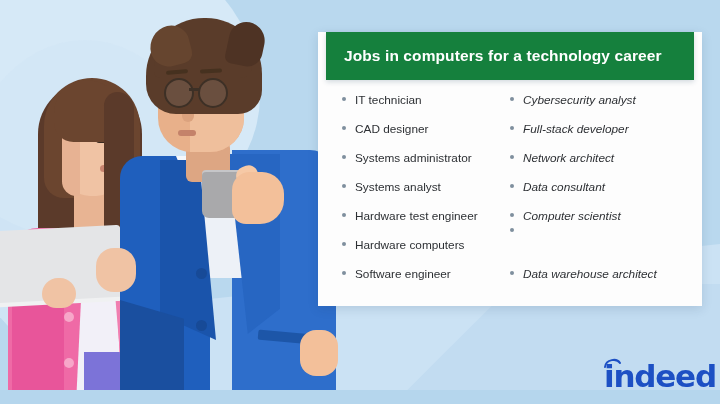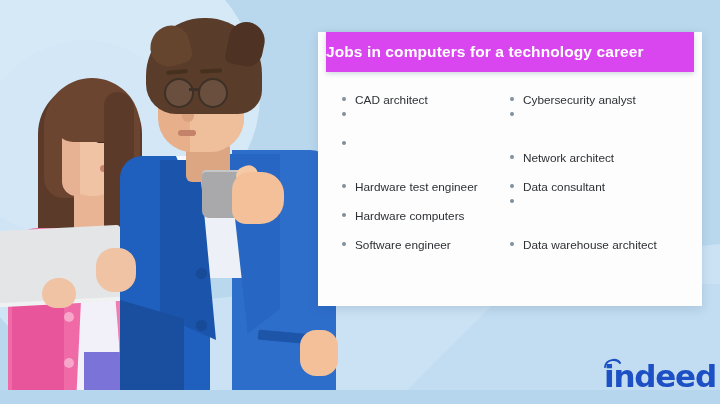--- a/index.html
+++ b/index.html
@@ -320,24 +320,25 @@
     width: 384px;
     height: 274px;
     background: #fdfdfd;
     box-shadow: 0 3px 10px rgba(30,60,90,.14);
   }
   .card-title-bar {
     position: absolute;
     left: 326px;
     top: 32px;
     width: 368px;
-    height: 40px;
-    background: #d946ef;
+    height: 48px;
+    background: #15803d;
     display: flex;
     align-items: center;
+    padding-left: 18px;
     box-sizing: border-box;
     box-shadow: 0 2px 5px rgba(20,60,90,.18);
   }
   .card-title {
     color: #ffffff;
     font-size: 15.5px;
     font-weight: 700;
     letter-spacing: .1px;
     white-space: nowrap;
   }
@@ -350,21 +351,21 @@
     display: flex;
     padding: 16px 0 0 0;
     box-sizing: border-box;
   }
   .col {
     display: flex;
     flex-direction: column;
     gap: 0px;
   }
   .col-left  { width: 186px; padding-left: 24px; box-sizing: border-box; }
-  .col-right { width: 198px; padding-left: 6px;  box-sizing: border-box; }
+  .col-right { width: 198px; padding-left: 6px;  box-sizing: border-box; font-style: italic; }
 
   .li {
     display: flex;
     align-items: baseline;
     height: 29px;
     line-height: 29px;
   }
   .bullet {
     width: 4px; height: 4px;
     border-radius: 50%;
@@ -476,27 +477,33 @@
 
   <div class="card-title-bar">
     <span class="card-title">Jobs in computers for a technology career</span>
   </div>
 
   <div class="card-body">
 
     <div class="col col-left">
       <div class="li">
         <span class="bullet"></span>
-        <span class="li-text">CAD architect</span>
-      </div>
-      <div class="li">
-        <span class="bullet"></span>
-      </div>
-      <div class="li">
-        <span class="bullet"></span>
+        <span class="li-text">IT technician</span>
+      </div>
+      <div class="li">
+        <span class="bullet"></span>
+        <span class="li-text">CAD designer</span>
+      </div>
+      <div class="li">
+        <span class="bullet"></span>
+        <span class="li-text">Systems administrator</span>
+      </div>
+      <div class="li">
+        <span class="bullet"></span>
+        <span class="li-text">Systems analyst</span>
       </div>
       <div class="li">
         <span class="bullet"></span>
         <span class="li-text">Hardware test engineer</span>
       </div>
       <div class="li">
         <span class="bullet"></span>
         <span class="li-text">Hardware computers</span>
       </div>
       <div class="li">
@@ -505,28 +512,33 @@
       </div>
     </div>
 
     <div class="col col-right">
       <div class="li">
         <span class="bullet"></span>
         <span class="li-text">Cybersecurity analyst</span>
       </div>
       <div class="li">
         <span class="bullet"></span>
+        <span class="li-text">Full-stack developer</span>
       </div>
       <div class="li">
         <span class="bullet"></span>
         <span class="li-text">Network architect</span>
       </div>
       <div class="li">
         <span class="bullet"></span>
         <span class="li-text">Data consultant</span>
+      </div>
+      <div class="li">
+        <span class="bullet"></span>
+        <span class="li-text">Computer scientist</span>
       </div>
       <div class="li">
         <span class="bullet"></span>
       </div>
       <div class="li">
         <span class="bullet"></span>
         <span class="li-text">Data warehouse architect</span>
       </div>
     </div>
 

